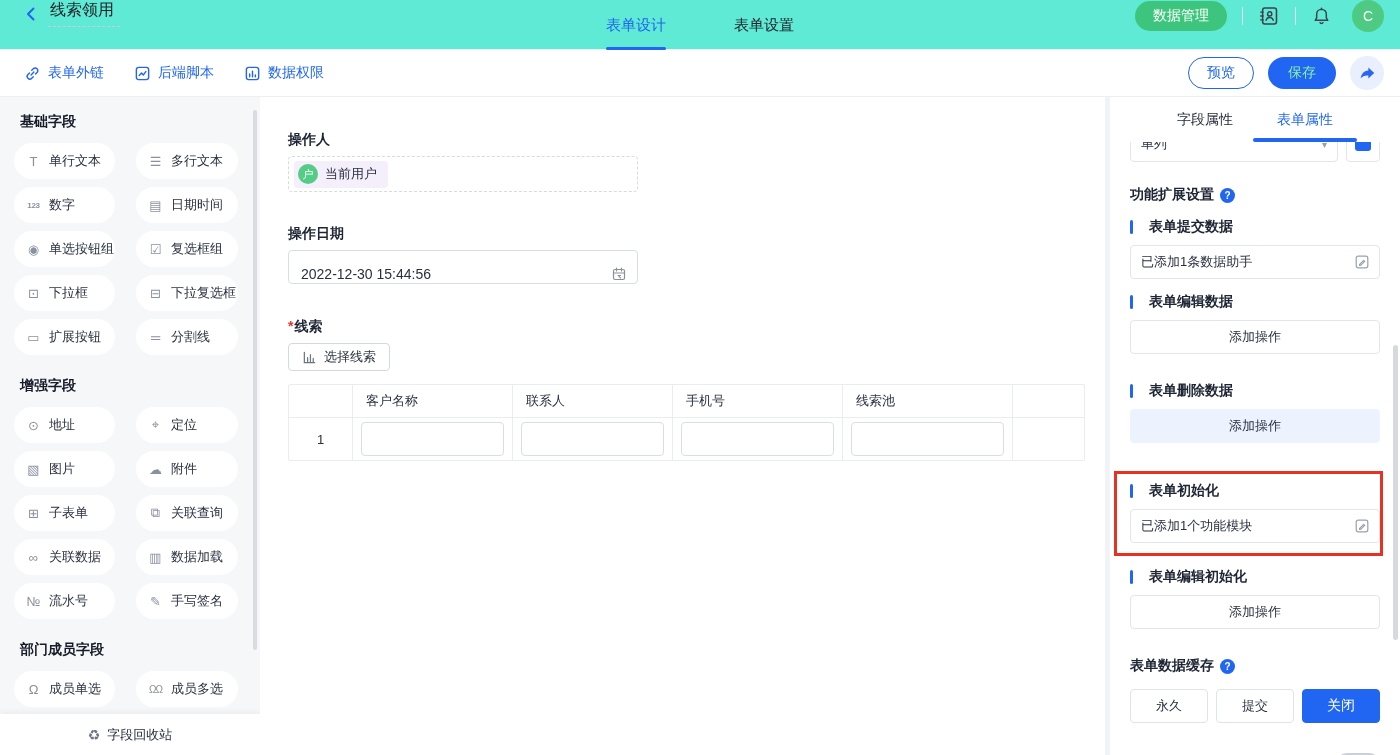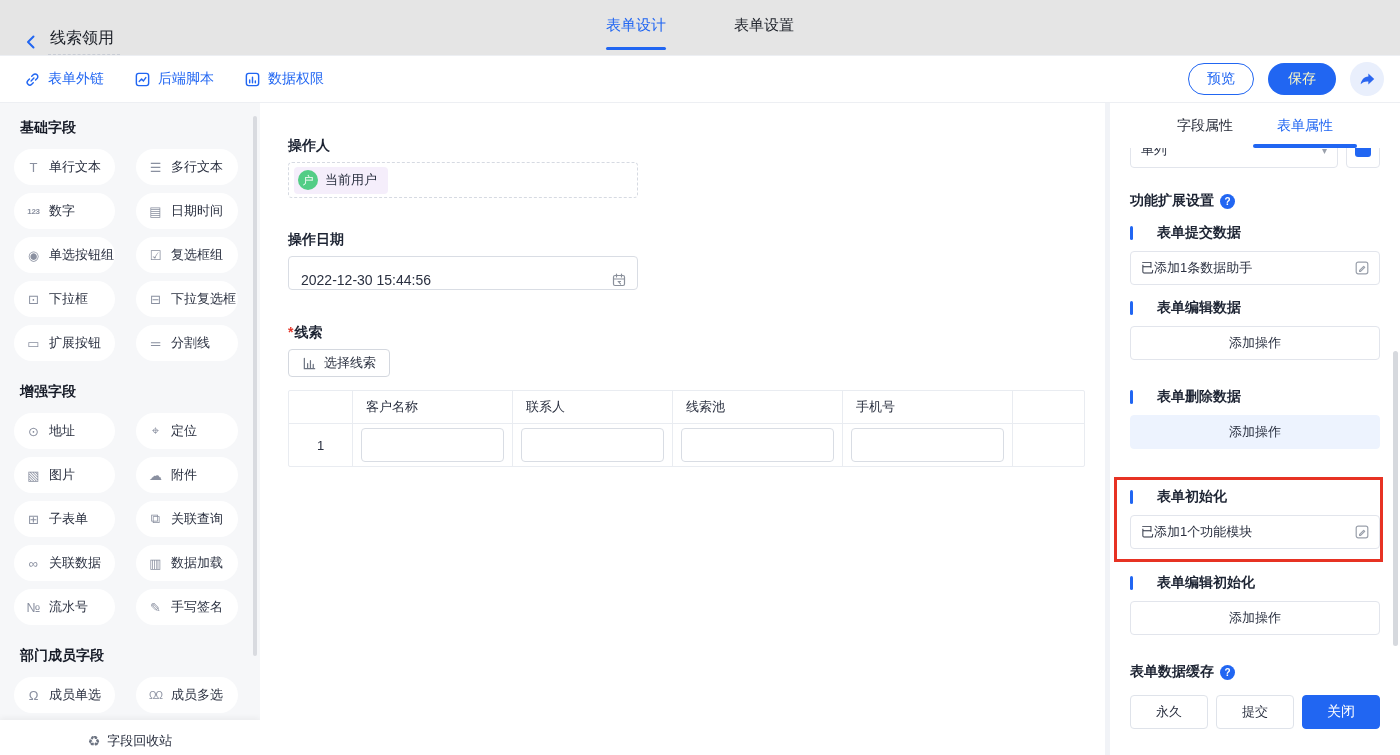--- a/index.html
+++ b/index.html
@@ -1,40 +1,40 @@
 <!DOCTYPE html>
 <html><head>
 <meta charset="utf-8">
 <style>
   *{margin:0;padding:0;box-sizing:border-box}
   html,body{width:1400px;height:755px;overflow:hidden}
   body{font-family:"Liberation Sans","DejaVu Sans",sans-serif;background:#fff;color:#1f2430}
   .app{position:relative;width:1400px;height:755px;background:#fff}
 
   
-  .topbar{height:56px;display:flex;align-items:flex-end;border-bottom:1px solid #edeff3;position:relative;background:#e5e5e5}
+  .topbar{height:50px;display:flex;align-items:flex-start;border-bottom:1px solid #edeff3;position:relative;background:#5eead4}
   .back-wrap{display:flex;align-items:center;gap:8px;margin-left:22px}
   .back-btn{display:flex;align-items:center;cursor:pointer}
   .page-title{font-size:16px;color:#1d2129;font-weight:500;border-bottom:1px dashed #c9cdd5;padding:0 6px 5px 2px}
   .top-tabs{position:absolute;left:50%;top:0;transform:translateX(-50%);height:50px;display:flex;gap:68px}
   .top-tab{position:relative;display:flex;align-items:center;font-size:15px;color:#1d2129;cursor:pointer}
   .top-tab.active{color:#2166f2}
   .top-tab .bar{position:absolute;bottom:0;left:50%;transform:translateX(-50%);width:60px;height:3px;border-radius:2px;background:#2166f2}
   .top-right{margin-left:auto;display:flex;align-items:center;margin-right:16px}
   .btn-green{height:30px;padding:0 18px;border-radius:15px;background:#3ec57d;color:#fff;font-size:14px;display:flex;align-items:center;border:none;cursor:pointer}
   .v-div{width:1px;height:18px;background:#e2e5ea;margin:0 15px}
   .icon-btn{display:flex;align-items:center;justify-content:center;cursor:pointer}
   .avatar{width:32px;height:32px;border-radius:50%;background:#4fca82;color:#fff;font-size:14px;display:flex;align-items:center;justify-content:center;margin-left:20px;cursor:pointer}
 
   
   .toolbar{height:47px;display:flex;border-bottom:1px solid #edeff3;background:#fff;padding:0 16px 0 24px}
   .tool-link{display:flex;align-items:center;gap:7px;color:#2166f2;font-size:14px;margin-right:30px;cursor:pointer}
   .tool-right{margin-left:auto;display:flex;align-items:center;gap:14px}
   .btn-preview{width:66px;height:32px;border-radius:16px;border:1px solid #2166f2;color:#2166f2;background:#fff;font-size:14px;cursor:pointer}
-  .btn-save{width:68px;height:32px;border-radius:16px;background:#2166f2;color:#fef9c3;border:none;font-size:14px;cursor:pointer}
+  .btn-save{width:68px;height:32px;border-radius:16px;background:#2166f2;color:#86efac;border:none;font-size:14px;cursor:pointer}
   .btn-share{width:34px;height:34px;border-radius:50%;background:#e9effc;display:flex;align-items:center;justify-content:center;border:none;cursor:pointer}
 
   
   .page-body{display:flex;height:658px}
 
   
   .sidebar{width:260px;background:#f6f7f9;position:relative;overflow:hidden;padding-top:16px;flex:none}
   .side-section{margin-bottom:22px}
   .side-heading{font-size:14px;font-weight:700;color:#171c28;margin:0 0 12px 20px}
   .pill-grid{display:grid;grid-template-columns:101px 102px;column-gap:21px;row-gap:8px;margin-left:14px}
@@ -73,21 +73,21 @@
   .panel-tab{position:relative;display:flex;align-items:center;font-size:14px;color:#262b38;cursor:pointer}
   .panel-tab.active{color:#2166f2}
   .panel-tab .bar{position:absolute;bottom:0;left:50%;transform:translateX(-50%);width:104px;height:4px;border-radius:2px;background:#2166f2}
   .clipped-row{height:20px;overflow:hidden;display:flex;gap:8px}
   .clipped-input{flex:1;height:36px;margin-top:-16px;border:1px solid #e2e5ec;border-radius:4px;display:flex;align-items:center;padding:0 10px;font-size:13px;color:#2a3040;cursor:pointer}
   .clipped-caret{margin-left:auto;color:#9aa0ab;font-size:10px}
   .clipped-btn{width:34px;height:36px;margin-top:-16px;border:1px solid #e2e5ec;border-radius:4px;display:flex;align-items:center;justify-content:center;background:#fff;cursor:pointer}
   .clipped-btn span{width:16px;height:14px;background:#2166f2;border-radius:3px}
   .sec-title{display:flex;align-items:center;gap:6px;font-size:14px;font-weight:700;color:#1d2433;margin:24px 0 14px}
   .help{width:15px;height:15px;border-radius:50%;background:#2166f2;color:#fff;font-size:10px;font-weight:700;display:flex;align-items:center;justify-content:center;cursor:pointer}
-  .grp-label{display:flex;align-items:center;gap:24px;font-size:14px;font-weight:600;color:#1d2433;margin-bottom:9px}
+  .grp-label{display:flex;align-items:center;gap:16px;font-size:14px;font-weight:600;color:#1d2433;margin-bottom:9px}
   .grp-label .lbar{width:3px;height:14px;border-radius:2px;background:#2166f2;flex:none}
   .ctl-input{height:34px;border:1px solid #e2e5ec;border-radius:4px;display:flex;align-items:center;padding:0 9px 0 10px;margin-bottom:14px;background:#fff;cursor:pointer}
   .ctl-input span{flex:1;font-size:13px;color:#2a3040}
   .ctl-btn{height:34px;border:1px solid #e2e5ec;border-radius:4px;background:#fff;display:flex;align-items:center;justify-content:center;font-size:13px;color:#2a3040;margin-bottom:28px;cursor:pointer}
   .ctl-btn.hl{background:#edf3fe;border-color:#edf3fe}
   .red-box{border:3px solid #e73223;margin:16px -3px 12px -16px;padding:8px 0 10px 13px}
   .red-box .ctl-input{margin-bottom:0}
   .cache-row{display:flex;gap:8px}
   .cache-btn{flex:1;height:34px;border:1px solid #dfe3ea;border-radius:4px;background:#fff;font-size:13px;color:#2a3040;display:flex;align-items:center;justify-content:center;cursor:pointer}
   .cache-btn.active{background:#2166f2;border-color:#2166f2;color:#fff;font-size:14px}
@@ -113,20 +113,41 @@
       <span class="page-title">线索领用</span>
     </div>
     <div class="top-tabs">
       <div class="top-tab active">
         <span>表单设计</span>
         <span class="bar"></span>
       </div>
       <div class="top-tab">
         <span>表单设置</span>
       </div>
+    </div>
+    <div class="top-right">
+      <button class="btn-green">数据管理</button>
+      <span class="v-div"></span>
+      <span class="icon-btn">
+        <svg width="22" height="22" viewBox="0 0 20 20" fill="none" stroke="#3c4250" stroke-width="1.4" stroke-linecap="round" stroke-linejoin="round">
+            <rect x="4.2" y="2.8" width="12.6" height="14.4" rx="2"></rect>
+            <path d="M2.4 6.4h2.4M2.4 10h2.4M2.4 13.6h2.4" stroke-width="1.2"></path>
+            <circle cx="10.6" cy="8.1" r="1.9"></circle>
+            <path d="M7.4 13.8c.4-1.6 1.7-2.5 3.2-2.5s2.8.9 3.2 2.5"></path>
+          </svg>
+      </span>
+      <span class="v-div"></span>
+      <span class="icon-btn">
+        <svg width="21" height="21" viewBox="0 0 20 20" fill="none" stroke="#3c4250" stroke-width="1.4" stroke-linecap="round" stroke-linejoin="round">
+            <path d="M10 3.2c-2.8 0-4.6 2.1-4.6 4.8v3.4L4 13.6h12l-1.4-2.2V8c0-2.7-1.8-4.8-4.6-4.8z"></path>
+            <path d="M8.6 15.8a1.5 1.5 0 0 0 2.8 0"></path>
+            <path d="M10 2.2v1"></path>
+          </svg>
+      </span>
+      <span class="avatar">C</span>
     </div>
   </div>
 
   <div class="toolbar">
     <span class="tool-link">
       <svg width="17" height="17" viewBox="0 0 18 18" fill="none" stroke="#2166f2" stroke-width="1.5" stroke-linecap="round" stroke-linejoin="round">
           <path d="M7.5 10.5l3-3"></path>
           <path d="M8.2 5.6l1.6-1.6a2.8 2.8 0 0 1 4 4l-1.6 1.6"></path>
           <path d="M9.8 12.4l-1.6 1.6a2.8 2.8 0 0 1-4-4l1.6-1.6"></path>
         </svg>
@@ -307,22 +328,22 @@
               <path d="M2.5 2.5v11h11"></path>
               <path d="M6 12.5V8M9 12.5V5M12 12.5V9"></path>
             </svg>
           <span>选择线索</span>
         </div>
         <div class="subtable">
           <div class="t-row">
               <div class="t-h" style="width: 64px;"></div>
               <div class="t-h" style="width: 160px;">客户名称</div>
               <div class="t-h" style="width: 160px;">联系人</div>
+              <div class="t-h" style="width: 170px;">手机号</div>
               <div class="t-h" style="width: 170px;">线索池</div>
-              <div class="t-h" style="width: 170px;">手机号</div>
               <div class="t-h" style="width: 120px;"></div>
             </div>
           <div class="t-row">
               <div class="t-c" style="width: 64px;">
                 <span class="idx-txt">1</span>
               </div>
               <div class="t-c" style="width: 160px;">
                 <div class="cell-input"></div>
               </div>
               <div class="t-c" style="width: 160px;">

